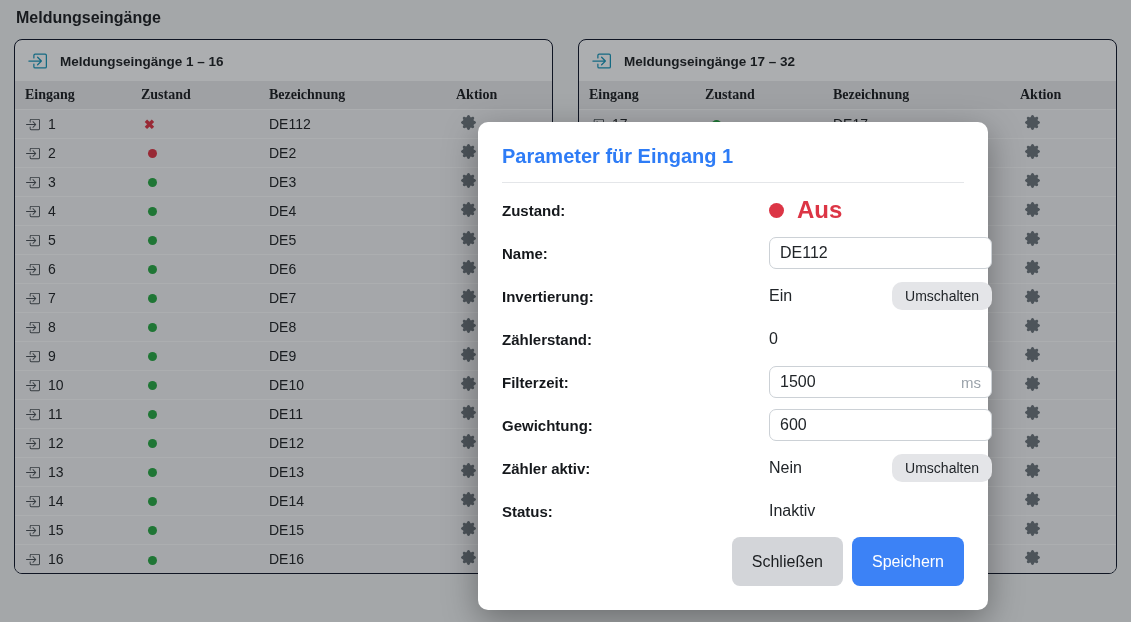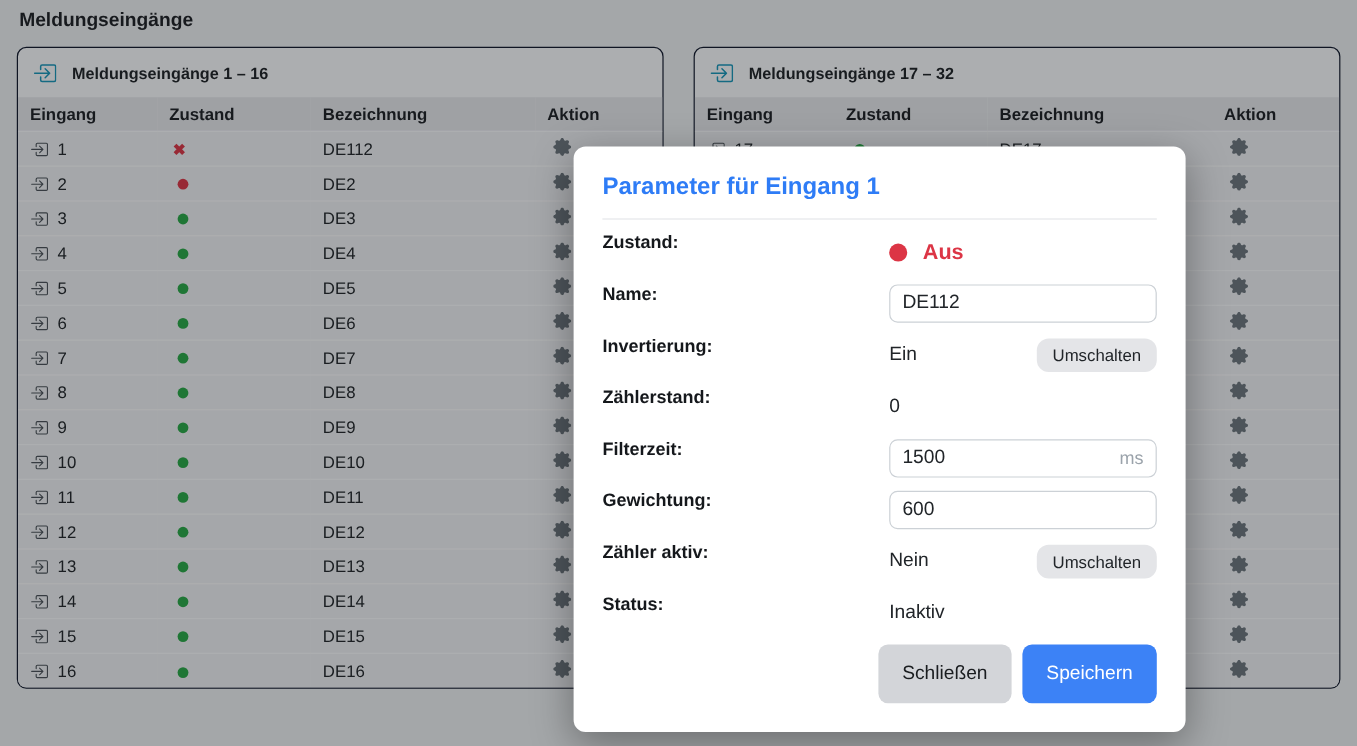--- a/index.html
+++ b/index.html
@@ -21,21 +21,21 @@
     border-radius: 8px;
     overflow: hidden;
   }
   .panel-header { display: flex; align-items: center; gap: 13px; padding: 11px 12px 10px 12px; }
   .panel-header-icon { width: 20px; height: 20px; flex: 0 0 20px; }
   .panel-title { font-size: 13.5px; font-weight: bold; color: #1d2125; }
   table { width: 100%; border-collapse: collapse; table-layout: fixed; font-size: 14px; }
   col.c1 { width: 116px; } col.c2 { width: 128px; } col.c3 { width: 187px; } col.c4 { width: auto; }
   thead th {
     background: #e6e8eb; text-align: left; font-size: 14px; font-weight: bold;
-    padding: 5px 10px; height: 28px; color: #1c1f23;
+    padding: 5px 10px; height: 28px; color: #1c1f23; font-family: Liberation Serif, serif;
   }
   tbody td {
     background: #eff1f3; border-top: 1px solid #fafbfc;
     padding: 4px 10px; height: 29px; vertical-align: middle;
   }
   .row-icon { width: 15px; height: 15px; vertical-align: -3px; margin-right: 8px; }
   .dot { display: inline-block; width: 9px; height: 9px; border-radius: 50%; margin-left: 7px; vertical-align: middle; }
   .dot-on { background: var(--state-on); }
   .dot-off { background: var(--state-off); }
   .x-mark { color: var(--state-off); font-weight: bold; font-size: 13px; margin-left: 3px; line-height: 1; }
@@ -45,27 +45,27 @@
   
   .backdrop { position: absolute; inset: 0; background: rgba(15, 18, 21, 0.33); z-index: 5; }
   .modal {
     position: absolute; left: 478px; top: 122px; width: 510px; height: 488px;
     background: #ffffff; border-radius: 10px; z-index: 10;
     box-shadow: 0 10px 34px rgba(0,0,0,0.35);
     padding: 0 24px; display: flex; flex-direction: column;
   }
   .modal-title { margin-top: 22px; font-size: 20px; font-weight: bold; color: var(--accent); line-height: 24px; }
   .modal-divider { height: 1px; background: #e4e6e9; margin-top: 14px; flex: 0 0 1px; }
-  .prow { display: flex; margin-top: 11px; height: 32px; flex: 0 0 32px; }
+  .prow { display: flex; align-items: center; margin-top: 11px; height: 32px; flex: 0 0 32px; gap: 28px; }
   .plabel { width: 239px; flex: 0 0 239px; font-size: 15px; font-weight: bold; color: #15181c; }
   .pvalue { width: 223px; flex: 0 0 223px; display: flex; align-items: center; }
   .pvalue.split { justify-content: space-between; }
   .value-text { font-size: 16px; color: #212529; }
   .state-dot { width: 15px; height: 15px; border-radius: 50%; background: var(--state-off); flex: 0 0 15px; }
-  .state-text { margin-left: 13px; font-size: 18px; font-weight: bold; color: var(--state-off); }
+  .state-text { margin-left: 13px; font-size: 24px; font-weight: bold; color: var(--state-off); }
   .text-input {
     width: 100%; height: 32px; border: 1px solid #ccd1d6; border-radius: 7px;
     font-family: "Liberation Sans", sans-serif; font-size: 16px; color: #212529;
     padding: 0 10px; background: #fff; outline: none;
   }
   .input-wrap { position: relative; width: 100%; }
   .input-wrap .text-input { padding-right: 38px; }
   .unit-suffix {
     position: absolute; right: 11px; top: 50%; transform: translateY(-50%);
     font-size: 15px; color: #9ba3ab; pointer-events: none;

